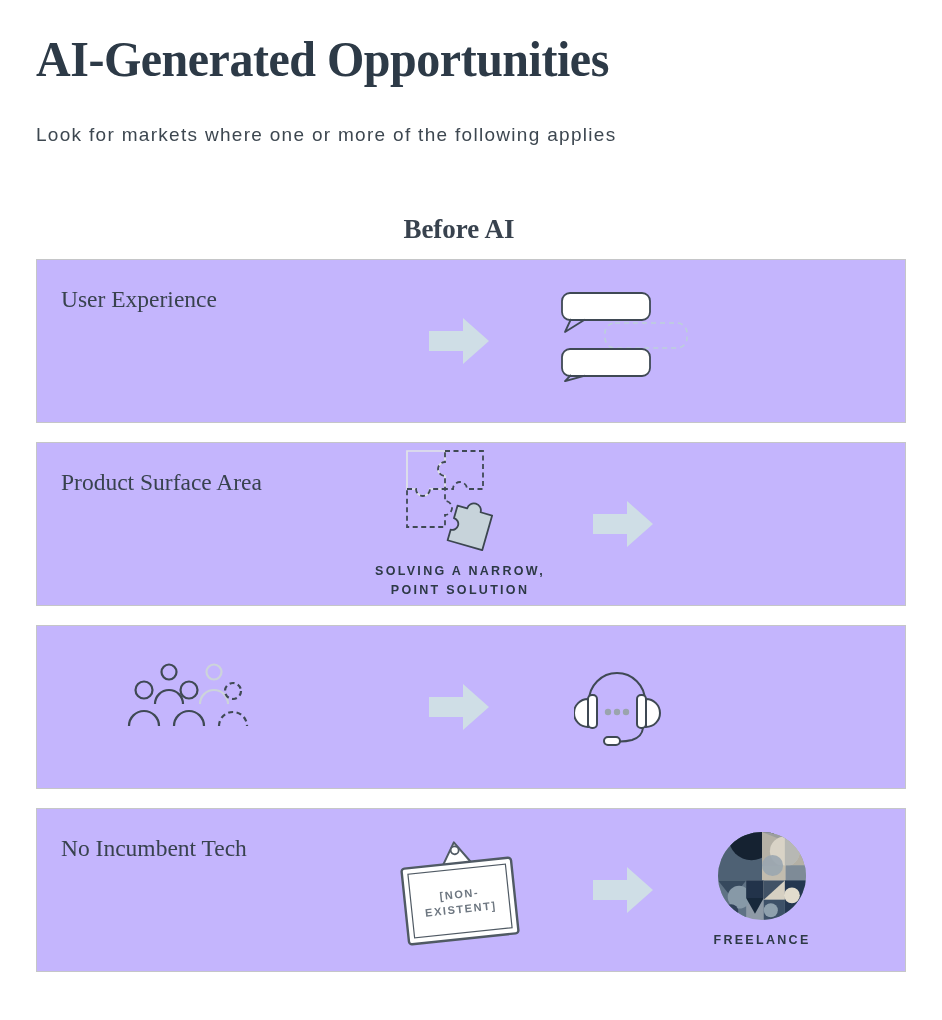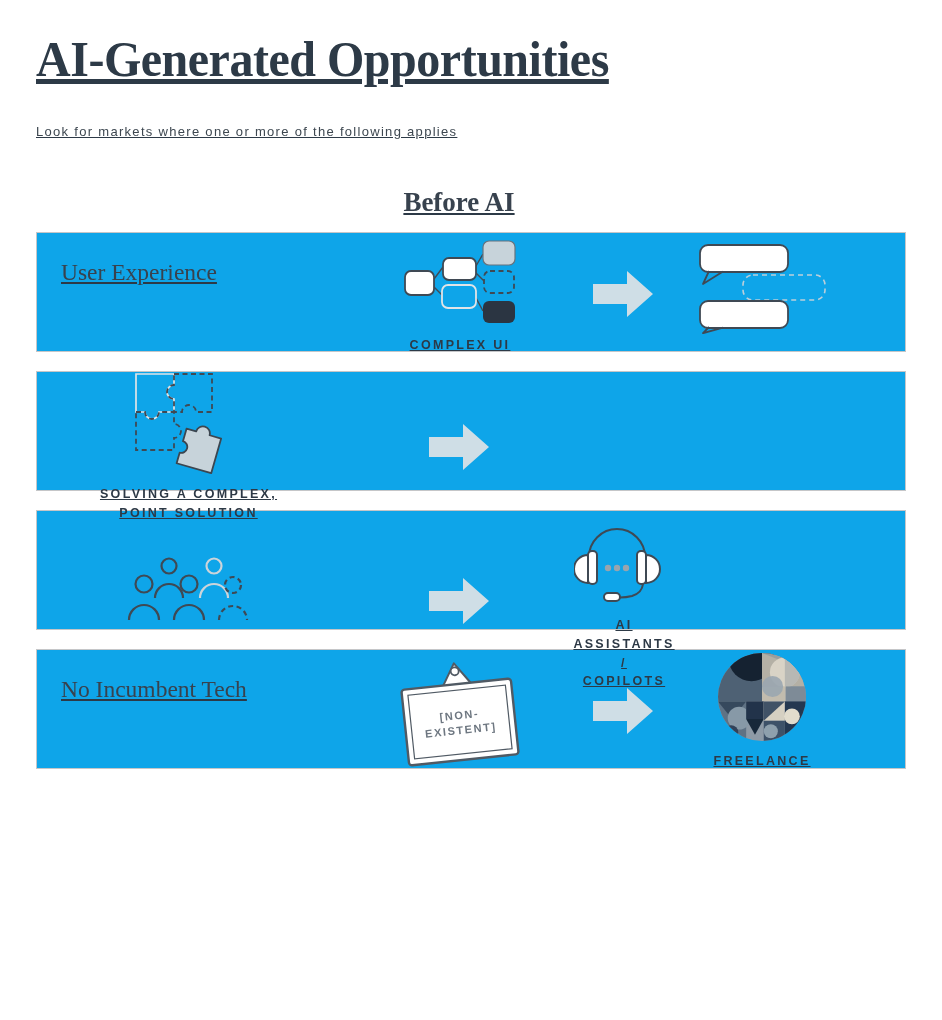--- a/index.html
+++ b/index.html
@@ -5,46 +5,46 @@
   :root{
     
   }
   *{box-sizing:border-box;margin:0;padding:0;}
   html,body{background:#fff;}
   body{
     width:942px;height:1020px;overflow:hidden;
     font-family:"Liberation Sans",sans-serif;
     color:var(--ink,#2d3a47);
   }
-  .page{width:942px;height:1020px;padding:30px 36px 8px 36px;text-decoration:underline;}
+  .page{width:942px;height:1020px;padding:30px 36px 8px 36px;}
   .title{
     font-family:"Liberation Serif","DejaVu Serif",serif;
     font-size:50px;font-weight:600;letter-spacing:-0.5px;
     color:var(--title_text,#2d3a47);
     transform:scaleX(.96);transform-origin:left;
     white-space:nowrap;
   }
   .subtitle{
-    margin-top:36px;font-size:13px;letter-spacing:1.3px;
+    margin-top:36px;font-size:19px;letter-spacing:1.3px;
     color:var(--subtitle_text,#3d4750);
   }
   .grid{
     display:grid;
     grid-template-columns:303px 240px 88px 188px 1fr;
     width:870px;
   }
-  .colheads{margin-top:48px;margin-bottom:14px;}
+  .colheads{margin-top:68px;margin-bottom:14px;}
   .colhead{
     font-family:"Liberation Serif","DejaVu Serif",serif;
     font-size:27px;font-weight:600;color:var(--serif_text,#333e4a);
     text-align:center;align-self:end;
   }
   .rowbox{
     border:1px solid var(--border,#c5c6c8);
-    height:120px;margin-bottom:19px;background:#0ea5e9;
+    height:164px;margin-bottom:19px;background:#c4b5fd;
   }
   .row-label{
     font-family:"Liberation Serif","DejaVu Serif",serif;
     font-size:23.5px;color:var(--serif_text,#333e4a);
     padding:26px 0 0 24px;
   }
   .cell{
     display:flex;flex-direction:column;align-items:center;justify-content:center;
     height:100%;
   }
@@ -83,70 +83,55 @@
     <div></div>
     <div class="colhead">Before AI</div>
     <div></div>
     <div></div>
   </div>
 
   <section class="rowbox grid">
     <div>
       <div class="row-label">User Experience</div>
     </div>
-    <div class="cell">
-      <div class="iconbox" style="height:92px">
-        <svg width="114" height="86" viewBox="0 0 114 86">
-          <line class="s-ink" stroke-width="1.4" x1="31" y1="40" x2="40" y2="28"></line>
-          <line class="s-ink" stroke-width="1.4" x1="31" y1="48" x2="39" y2="56"></line>
-          <line class="s-ink" stroke-width="1.4" x1="73" y1="27" x2="80" y2="15"></line>
-          <line class="s-ink" stroke-width="1.4" x1="73" y1="34" x2="81" y2="42"></line>
-          <line class="s-ink" stroke-width="1.4" x1="73" y1="59" x2="80" y2="72"></line>
-          <rect class="s-ink-f" stroke-width="1.8" x="2" y="32" width="29" height="24" rx="6"></rect>
-          <rect class="s-ink-f" stroke-width="1.8" x="40" y="19" width="33" height="22" rx="6"></rect>
-          <rect class="s-lite" stroke-width="1.8" x="39" y="46" width="34" height="23" rx="6" fill="#fff"></rect>
-          <rect class="f-blue" stroke="#67737e" stroke-width="1.2" x="80" y="2" width="32" height="24" rx="6"></rect>
-          <rect class="s-dash" stroke-width="1.8" x="81" y="32" width="30" height="22" rx="6" fill="#fff"></rect>
-          <rect class="f-navy" x="80" y="62" width="32" height="22" rx="6"></rect>
-        </svg>
-      </div>
-      <div class="caption">COMPLEX UI</div>
-    </div>
     <div class="arrowcell">
       <svg width="62" height="52" viewBox="0 0 62 52">
         <polygon class="f-arrow" points="0,16 34,16 34,3 60,26 34,49 34,36 0,36"></polygon>
       </svg>
     </div>
     <div class="cell">
       <div class="iconbox" style="height:92px">
         <svg width="134" height="92" viewBox="0 0 134 92">
           <rect class="s-ink-f" stroke-width="1.8" x="5" y="3" width="88" height="27" rx="8"></rect>
           <path class="s-ink" stroke-width="1.8" d="M14,29 L8,42 L28,29.6" fill="#fff" stroke-linejoin="round"></path>
           <rect class="s-blue-dash" stroke-width="1.6" x="48" y="33" width="82" height="25" rx="10" fill="#fff"></rect>
           <rect class="s-ink-f" stroke-width="1.8" x="5" y="59" width="88" height="27" rx="8"></rect>
           <path class="s-ink" stroke-width="1.8" d="M14,85 L8,91.2 L28,85.6" fill="#fff" stroke-linejoin="round"></path>
         </svg>
       </div>
     </div>
     <div></div>
   </section>
 
   <section class="rowbox grid">
+    <div>
+      <div class="row-label">Product Surface Area</div>
+    </div>
     <div class="cell">
       <div class="iconbox" style="height:102px">
         <svg width="118" height="102" viewBox="0 0 118 102">
           <path class="s-lite" stroke-width="1.7" d="M6,2 H44 V13 A6.5,6.5 0 0 0 44,27 V40 H29 A6.5,6.5 0 0 1 15,40 H6 Z"></path>
           <path class="s-dash" stroke-width="1.8" d="M44,2 H82 V40 H66 A6.5,6.5 0 0 0 52,40 H44 V27 A6.5,6.5 0 0 1 44,13 Z"></path>
           <path class="s-dash" stroke-width="1.8" d="M6,40 H15 A6.5,6.5 0 0 0 29,40 H44 V52 A6.5,6.5 0 0 1 44,66 V78 H6 Z"></path>
           <g transform="translate(56,44) rotate(16)">
             <path class="f-blue" stroke="#3c4650" stroke-width="1.8" stroke-linejoin="round" d="M4,12 L14,12 A7,7 0 0 1 28,12 L40,12 L40,48 L4,48 L4,37 A5.5,5.5 0 0 0 4,25 Z"></path>
           </g>
         </svg>
       </div>
-      <div class="caption">SOLVING A COMPLEX,
+      <div class="caption">SOLVING A NARROW,
 POINT SOLUTION</div>
     </div>
     <div class="arrowcell">
       <svg width="62" height="52" viewBox="0 0 62 52">
         <polygon class="f-arrow" points="0,16 34,16 34,3 60,26 34,49 34,36 0,36"></polygon>
       </svg>
     </div>
     <div></div>
   </section>
 
@@ -182,22 +167,20 @@
           <rect class="s-ink-f" stroke-width="2" x="14" y="38" width="9" height="33" rx="4"></rect>
           <path class="s-ink-f" stroke-width="2" d="M72,42 A14,14 0 0 1 72,70 Z"></path>
           <rect class="s-ink-f" stroke-width="2" x="63" y="38" width="9" height="33" rx="4"></rect>
           <circle cx="34" cy="55" r="3.2" fill="#9aa4ad"></circle>
           <circle cx="43" cy="55" r="3.2" fill="#9aa4ad"></circle>
           <circle cx="52" cy="55" r="3.2" fill="#9aa4ad"></circle>
           <path class="s-ink" stroke-width="2" d="M69,71 Q68,80 58,83 Q52,84.5 46,84.5"></path>
           <rect class="s-ink-f" stroke-width="2" x="30" y="80" width="16" height="8" rx="4"></rect>
         </svg>
       </div>
-      <div class="caption">AI ASSISTANTS /
-COPILOTS</div>
     </div>
     <div></div>
   </section>
 
   <section class="rowbox grid">
     <div>
       <div class="row-label">No Incumbent Tech</div>
     </div>
     <div class="cell">
       <div class="iconbox" style="height:122px;margin-bottom:0">

